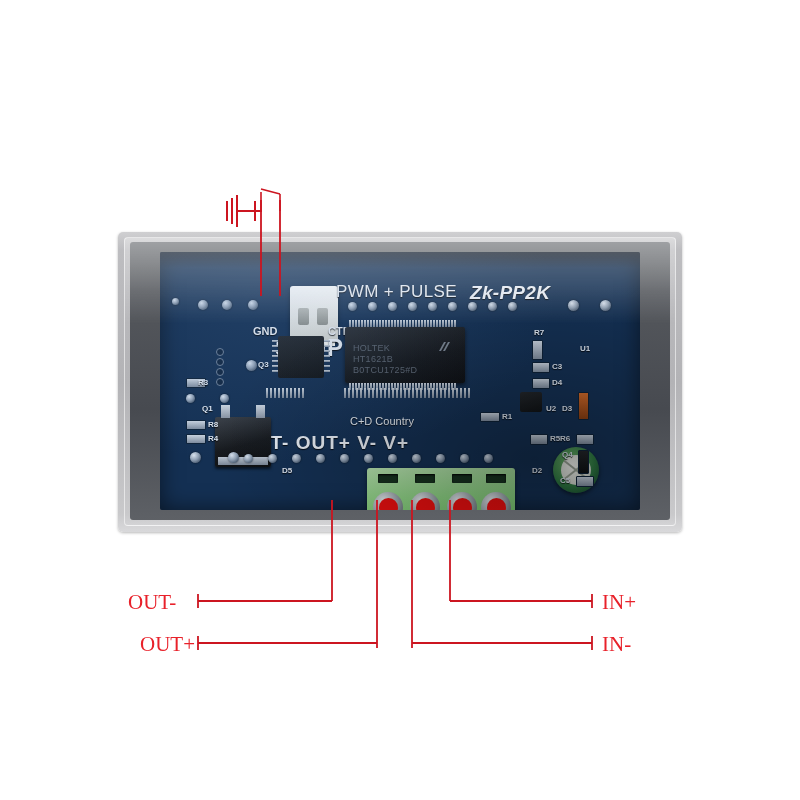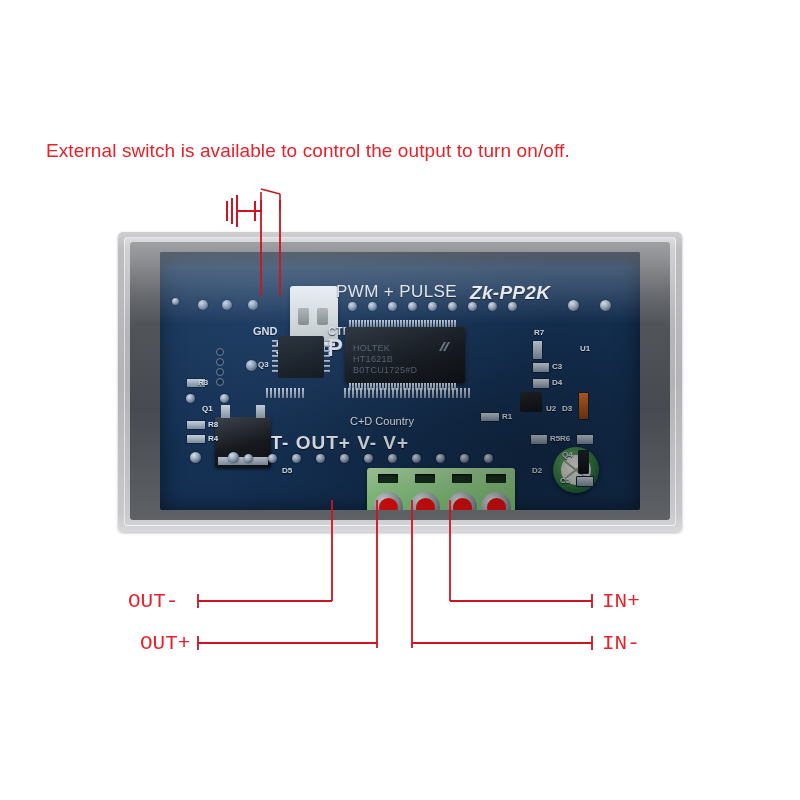--- a/index.html
+++ b/index.html
@@ -132,32 +132,31 @@
     box-shadow:0 2px 5px rgba(0,0,0,.45);
   }
   .term .wslot{position:absolute;top:6px;width:20px;height:9px;border-radius:1px;
     background:#17321f;box-shadow:inset 0 1px 2px #000;}
   .term .screw{position:absolute;top:24px;width:30px;height:30px;border-radius:50%;
     background:radial-gradient(circle at 35% 28%,#e4e9ec,#98a2a8 50%,#4d565c 95%);}
   .term .dot{position:absolute;top:30px;width:19px;height:19px;border-radius:50%;background:#e50f0f;}
 
   
   .ann{position:absolute;left:0;top:0;width:800px;height:800px;pointer-events:none;}
-  .lbl{position:absolute;font-family:Liberation Mono, monospace;font-size:21px;color:#e8212a;white-space:nowrap;}
+  .lbl{position:absolute;font-family:Liberation Serif, serif;font-size:21px;color:#e8212a;white-space:nowrap;}
   .lbl-outm{left:128px;top:590px;}
   .lbl-outp{left:140px;top:632px;}
   .lbl-inp{left:602px;top:590px;}
   .lbl-inm{left:602px;top:632px;}
 </style>
 </head>
 <body>
 
 <div id="stage">
 
-  <div class="caption" style="color: rgb(232, 33, 42);">External switch is available to control the output to turn on/off.</div>
 
   <div class="sw">
     <svg width="70" height="52" viewBox="0 0 70 52">
       <g stroke="#cc1520" stroke-width="2" fill="none" stroke-linecap="square">
         <path d="M2 16 L2 34"></path>
         <path d="M7 13 L7 37"></path>
         <path d="M12 10 L12 40"></path>
         <path d="M12 25 L30 25"></path>
         <path d="M30 16 L30 34"></path>
         <path d="M30 25 L36 25"></path>

